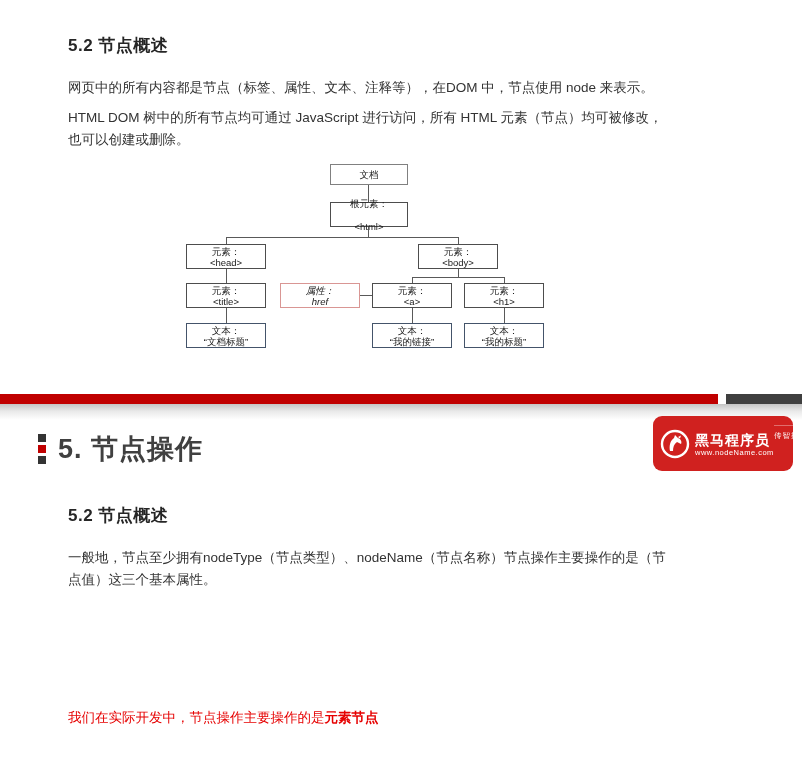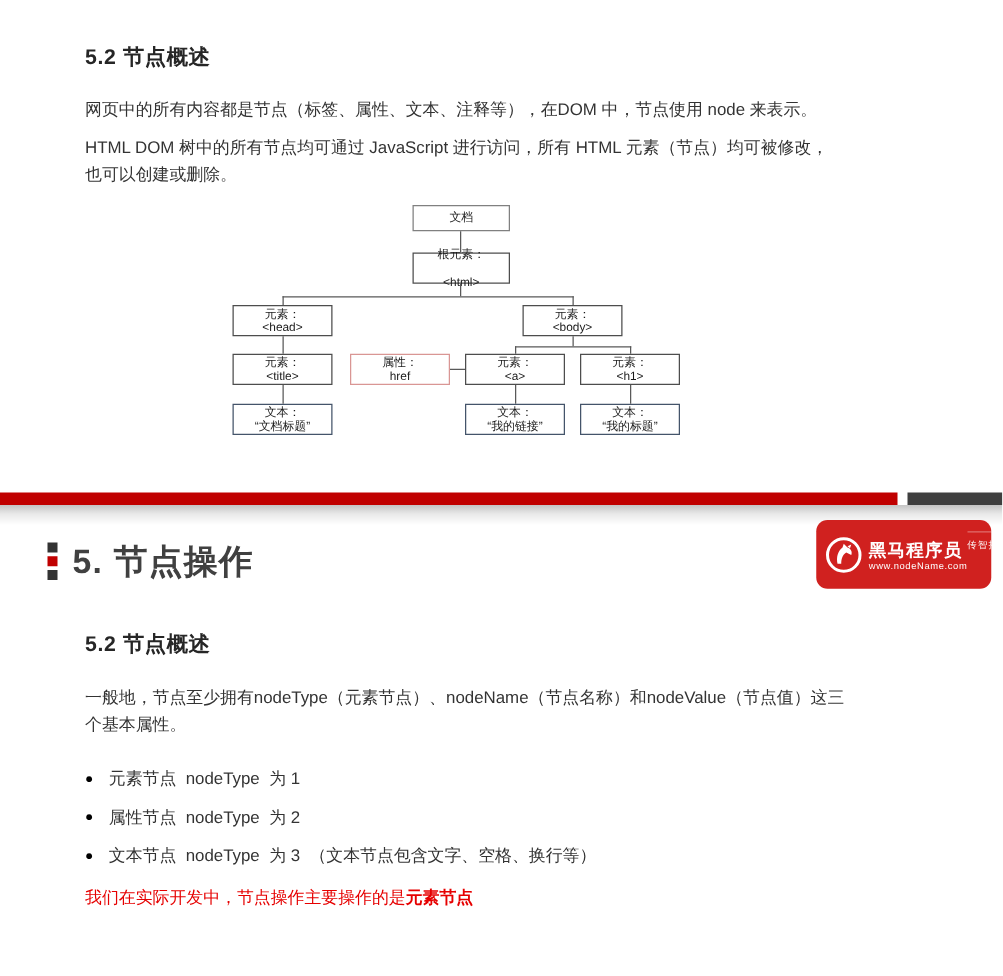--- a/index.html
+++ b/index.html
@@ -89,21 +89,21 @@
       <span>&lt;head&gt;</span>
     </div>
     <div class="node" style="left:418px; top:234px; width:80px; height:25px;">
       <span>元素：</span>
       <span>&lt;body&gt;</span>
     </div>
     <div class="node" style="left:186px; top:273px; width:80px; height:25px;">
       <span>元素：</span>
       <span>&lt;title&gt;</span>
     </div>
-    <div class="node node-attr" style="left:280px; top:273px; width:80px; height:25px;">
+    <div class="node node-attr" style="left:280px; top:273px; width:80px; height:25px;font-style:italic;">
       <span>属性：</span>
       <span>href</span>
     </div>
     <div class="node" style="left:372px; top:273px; width:80px; height:25px;">
       <span>元素：</span>
       <span>&lt;a&gt;</span>
     </div>
     <div class="node" style="left:464px; top:273px; width:80px; height:25px;">
       <span>元素：</span>
       <span>&lt;h1&gt;</span>
@@ -155,23 +155,18 @@
     </div>
     <div class="logo-tagline">传智播客旗下高端IT教育品牌</div>
   </div>
 
   <div class="chapter-marker" style="top:424px; background:#333333;"></div>
   <div class="chapter-marker" style="top:435px; background:#c00000;"></div>
   <div class="chapter-marker" style="top:446px; background:#333333;"></div>
   <h1 class="chapter-heading">5. 节点操作</h1>
 
   <h2 class="sec-heading" style="top:494px;">5.2 节点概述</h2>
-  <p class="para" style="top:537px; width:610px;">一般地，节点至少拥有nodeType（元素节点）、nodeName（节点名称）和nodeValue（节点值）这三个基本属性。</p>
+  <p class="para" style="top:537px; width:610px;">一般地，节点至少拥有nodeType（节点类型）、nodeName（节点名称）节点操作主要操作的是（节点值）这三个基本属性。</p>
 
-  <ul class="bullets">
-    <li>元素节点  nodeType  为 1</li>
-    <li>属性节点  nodeType  为 2</li>
-    <li>文本节点  nodeType  为 3  （文本节点包含文字、空格、换行等）</li>
-  </ul>
 
   <p class="note"><span>我们在实际开发中，节点操作主要操作的是</span><b>元素节点</b></p>
 
 </div>
 
 </body></html>

